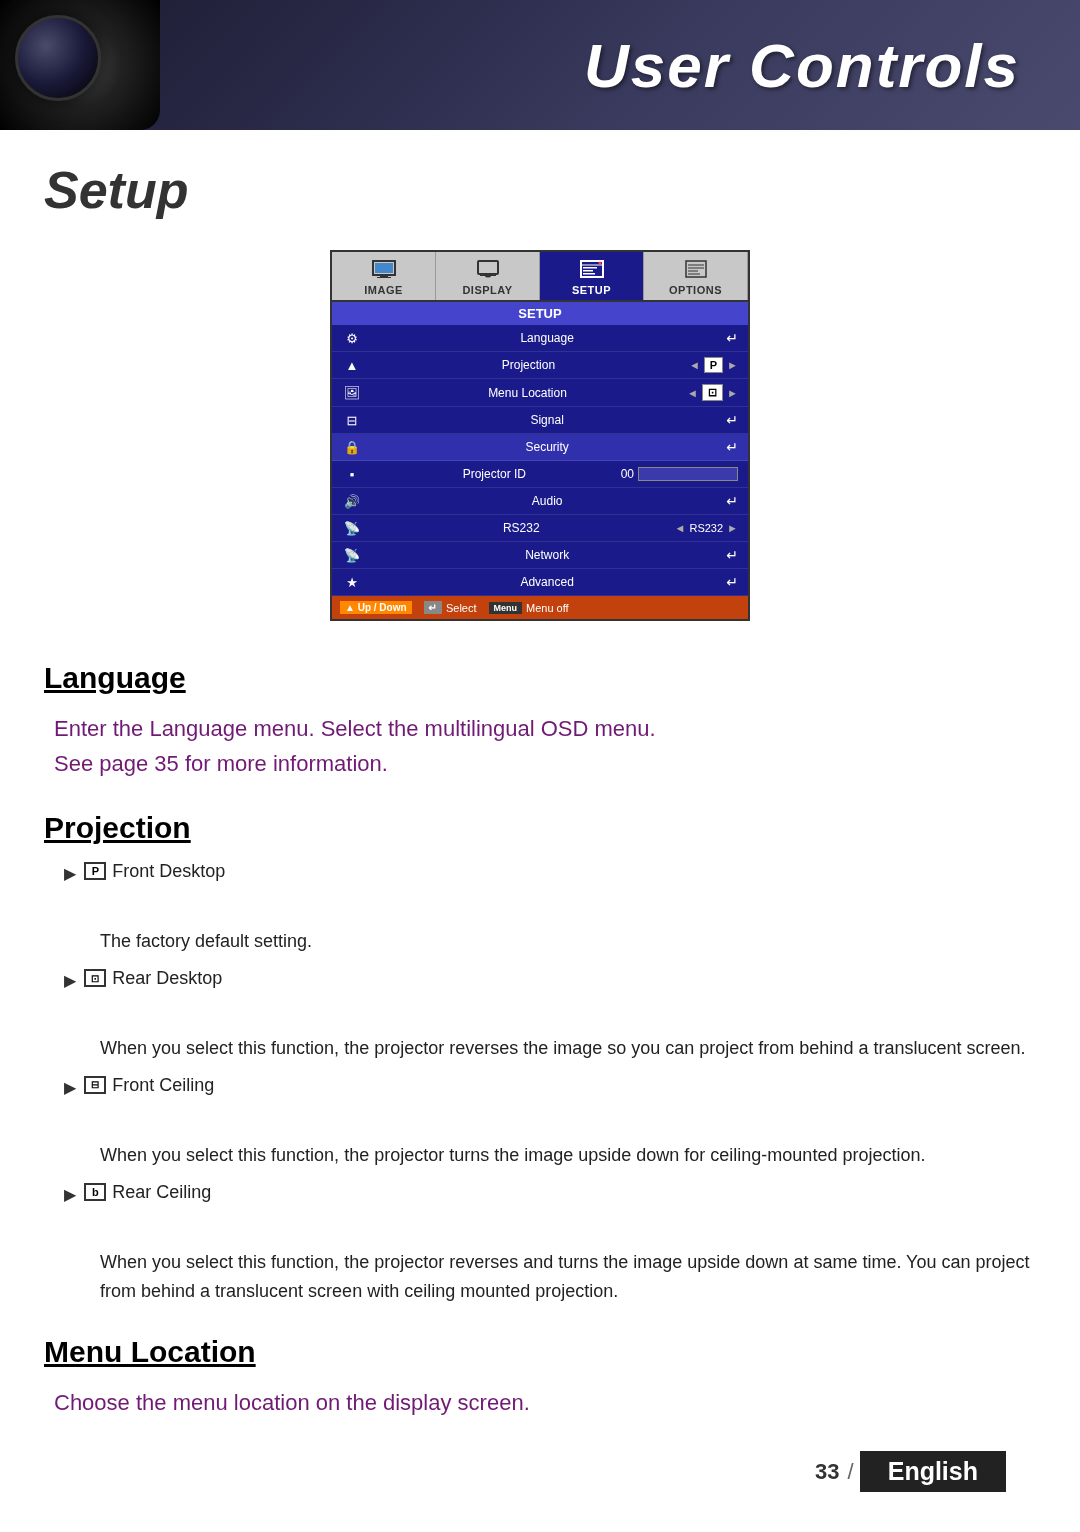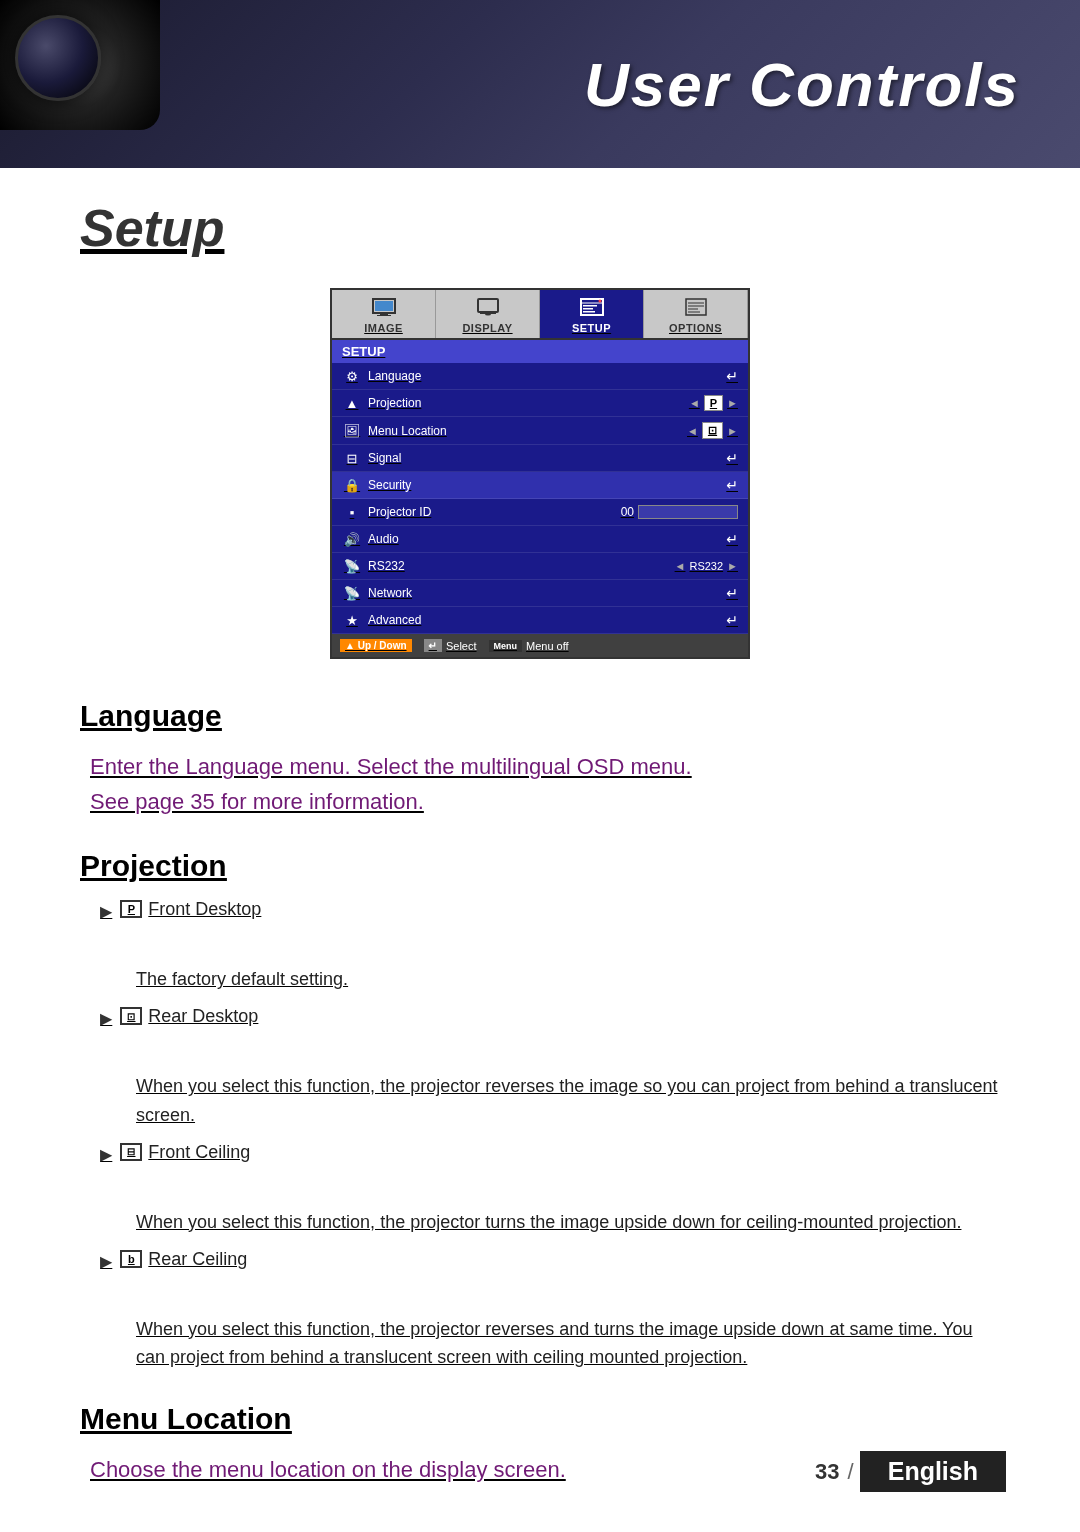--- a/index.html
+++ b/index.html
@@ -7,21 +7,21 @@
       width: 1080px;
       min-height: 1532px;
       background: #ffffff;
       font-family: Arial, sans-serif;
       position: relative;
     }
 
     
     .header {
       width: 100%;
-      height: 168px;
+      height: 130px;
       background: linear-gradient(135deg, #1a1a2e 0%, #2d2d4e 40%, #3a3a5e 60%, #4a4a6e 100%);
       position: relative;
       display: flex;
       align-items: center;
       justify-content: flex-end;
       padding-right: 60px;
     }
 
     .header-camera {
       position: absolute;
@@ -50,37 +50,37 @@
       font-size: 62px;
       font-weight: bold;
       font-style: italic;
       color: #ffffff;
       text-shadow: 2px 2px 4px rgba(0,0,0,0.5);
       letter-spacing: 2px;
     }
 
     
     .main-content {
-      padding: 30px 80px;
-      text-decoration: underline;
+      padding: 30px 44px;
     }
 
     .page-section-title {
       font-size: 52px;
       font-style: italic;
       font-weight: bold;
       color: #333;
       margin-bottom: 30px;
     }
 
     
     .osd-wrapper {
       display: flex;
       justify-content: center;
       margin-bottom: 40px;
+      text-align: center;
     }
 
     .osd-panel {
       width: 420px;
       background: #1a1a8a;
       border: 2px solid #333;
       font-size: 13px;
     }
 
     .osd-tabs {
@@ -183,21 +183,21 @@
     .osd-text-field {
       background: #3a3aaa;
       width: 100px;
       height: 14px;
       border: 1px solid #888;
       display: inline-block;
     }
 
     .osd-footer {
       display: flex;
-      background: #404040;
+      background: #c2410c;
       padding: 5px 8px;
       gap: 12px;
       align-items: center;
     }
 
     .osd-footer-item {
       display: flex;
       align-items: center;
       gap: 4px;
       font-size: 11px;

